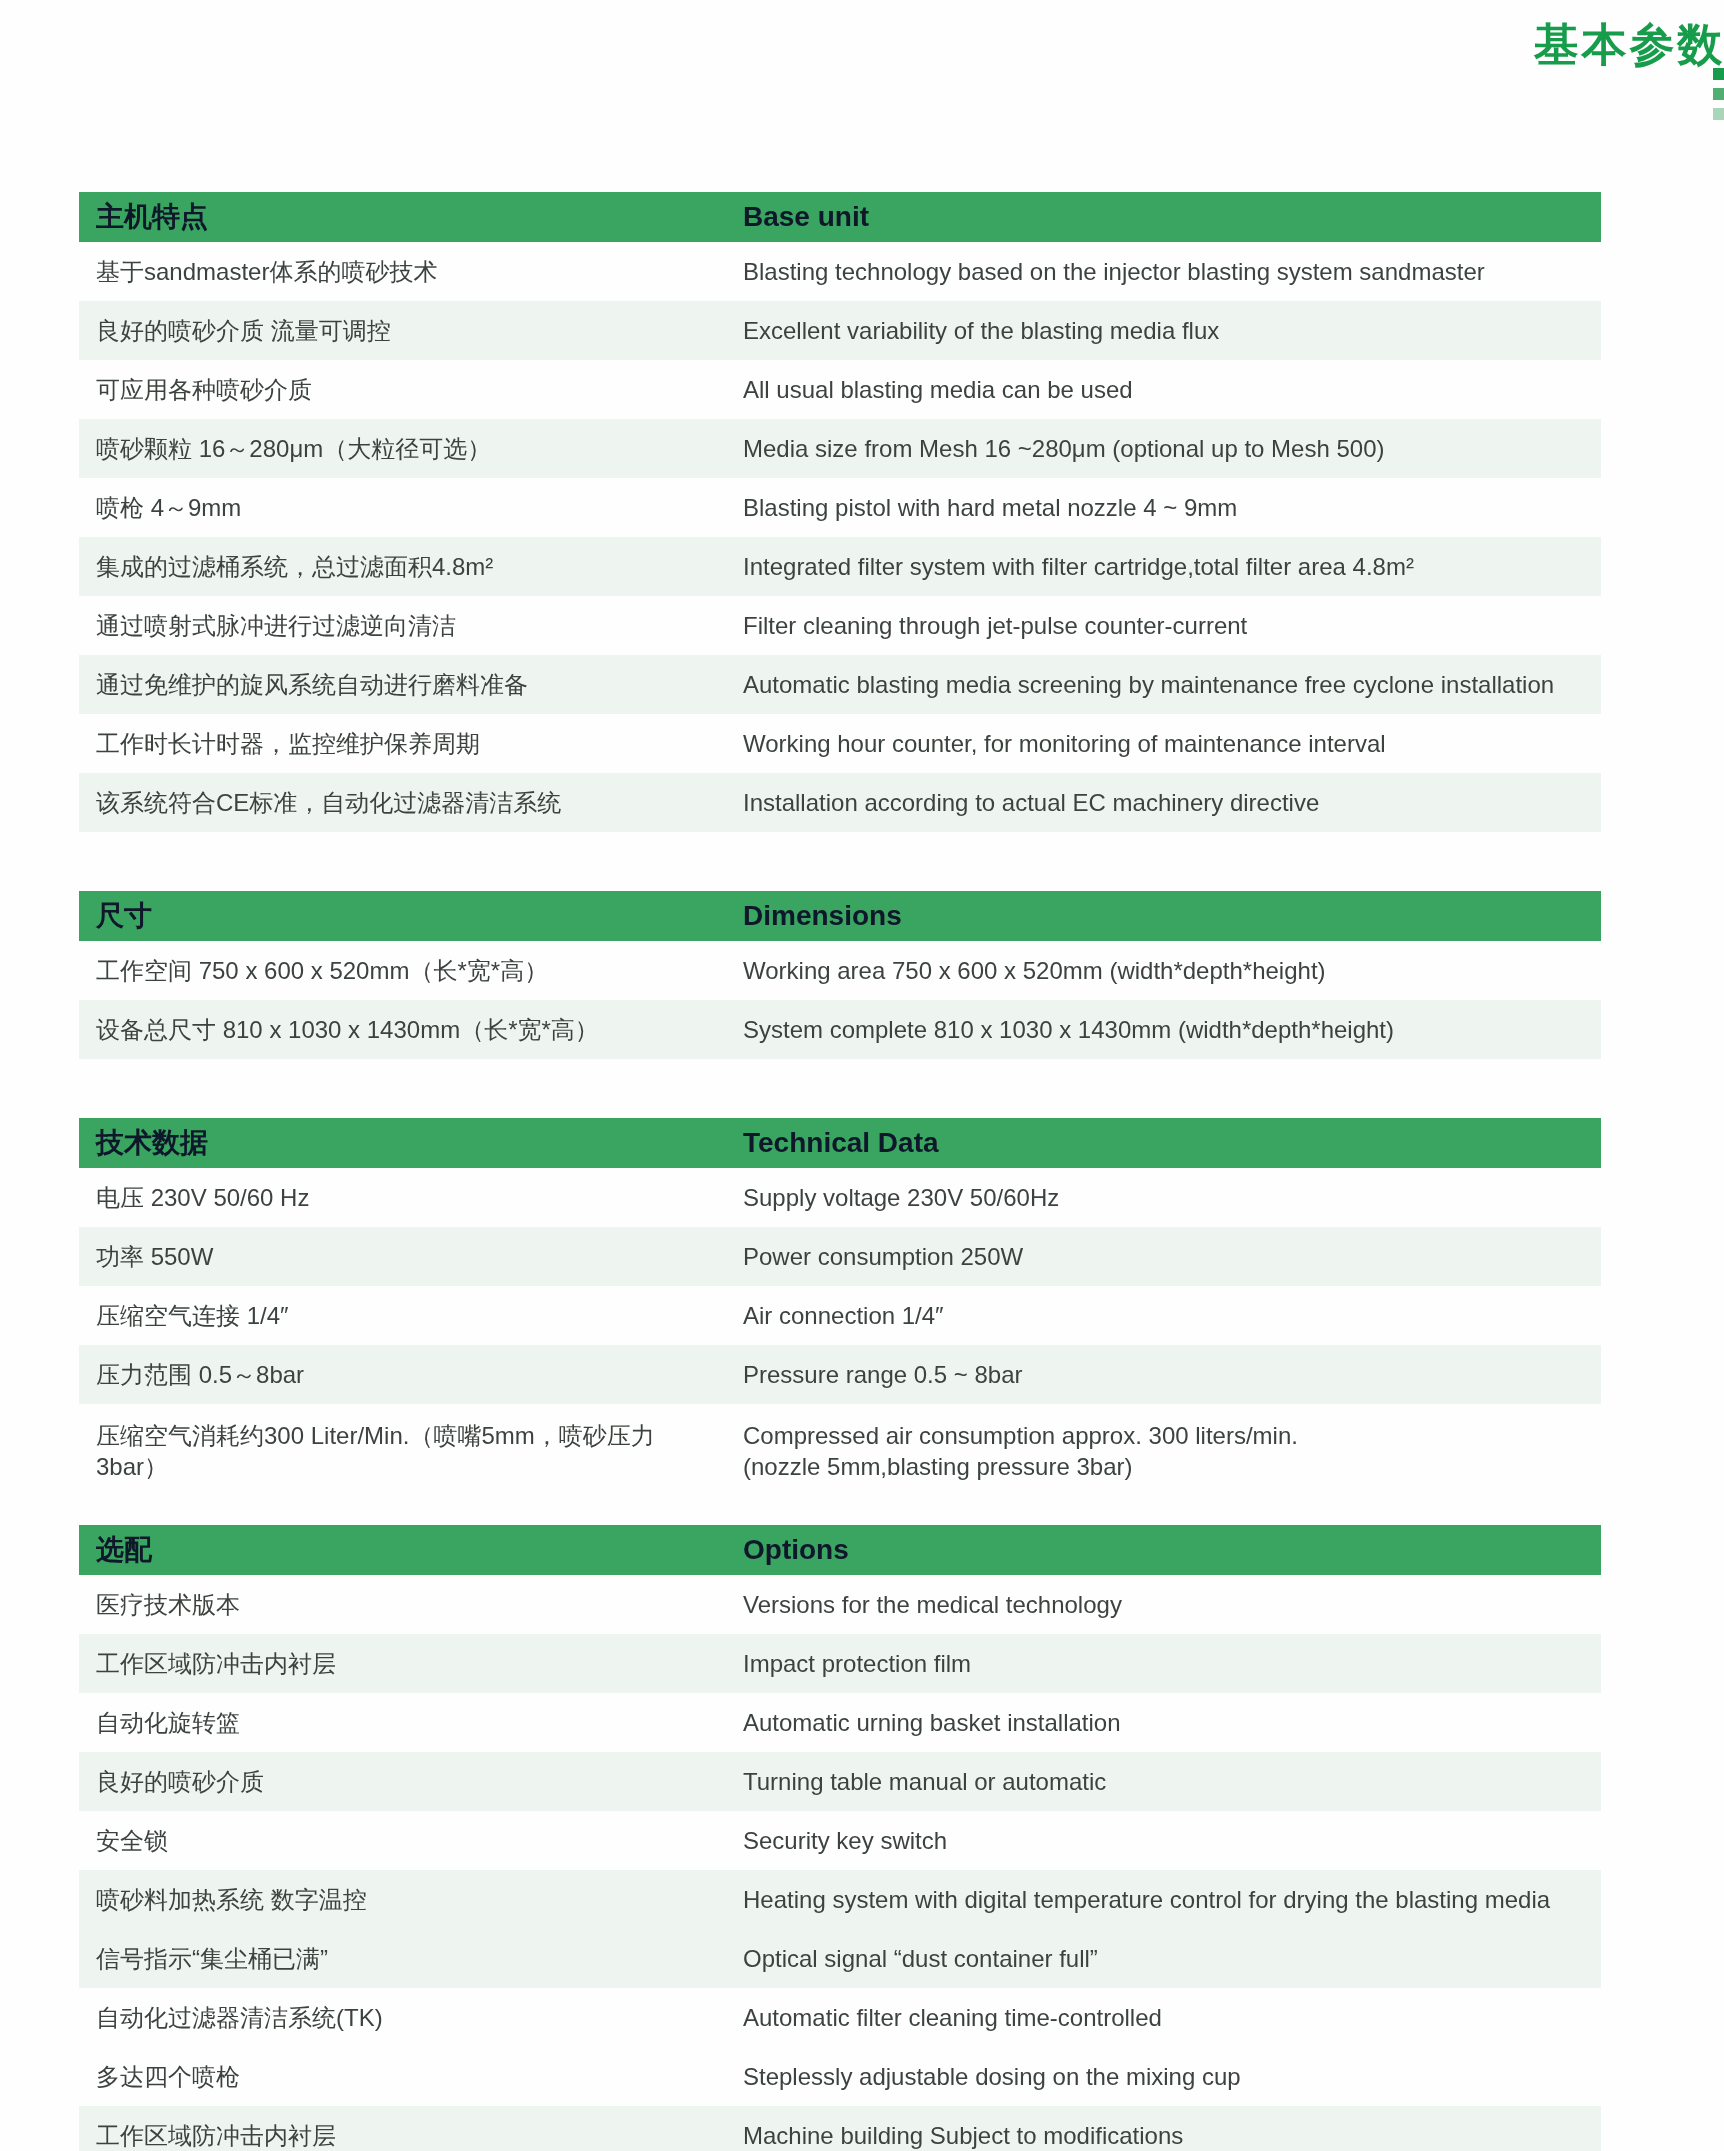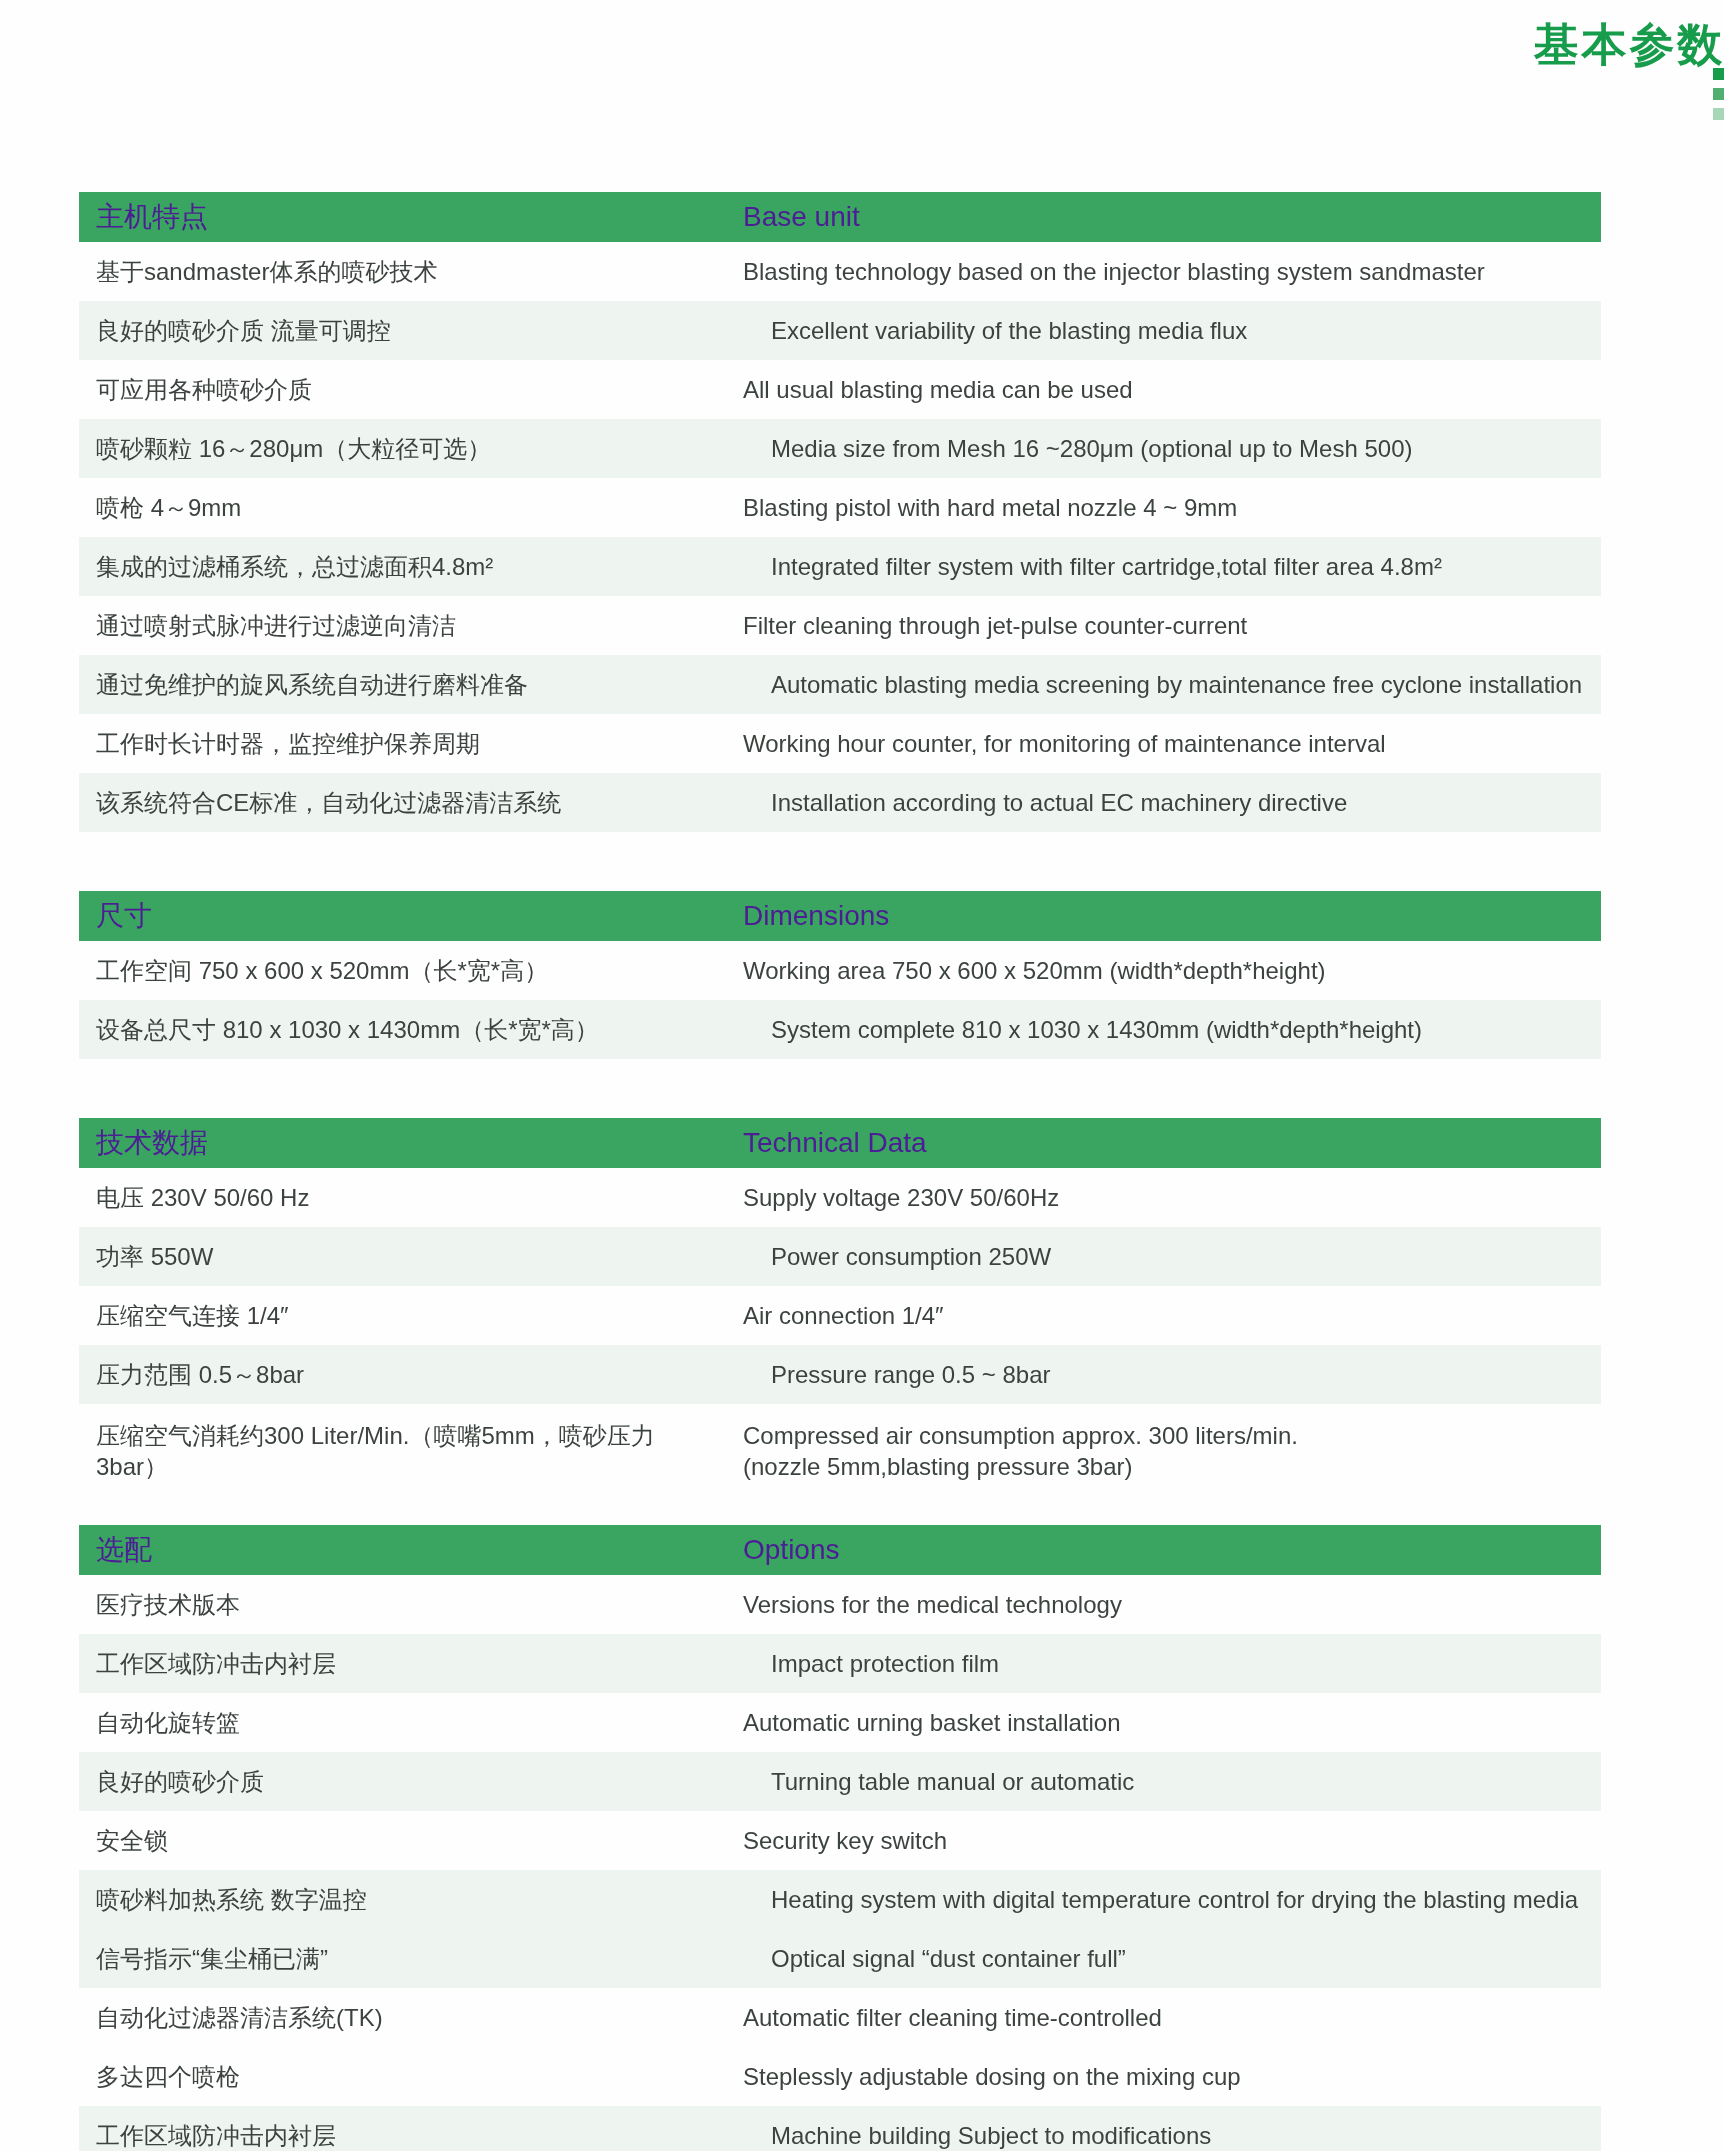--- a/index.html
+++ b/index.html
@@ -40,34 +40,34 @@
   .sections{margin:63px 0 0 79px;width:1522px;}
   .section{margin-bottom:59px;}
   .section:nth-child(3){margin-bottom:26px;}
   .section:last-child{margin-bottom:0;}
   .sec-header{
     background:var(--header-green);
     height:50px;
     display:grid;
     grid-template-columns:647px 1fr;
     align-items:center;
-    color:#4c1d95;
+    color:#0f172a;
     font-size:28px;
-    font-weight:normal;
+    font-weight:bold;
   }
   .sec-header .h-cell{padding-left:17px;}
   .row{
     min-height:59px;
     display:grid;
     grid-template-columns:647px 1fr;
     align-items:center;
     font-size:24px;
     background:transparent;
   }
-  .row.alt{background:var(--stripe);gap:28px;}
+  .row.alt{background:var(--stripe);}
   .row.tall{min-height:95px;}
   .cell{
     padding:5.6px 17px;
     white-space:pre-line;
     line-height:1.3;
   }
 </style>
 </head>
 <body>
 

